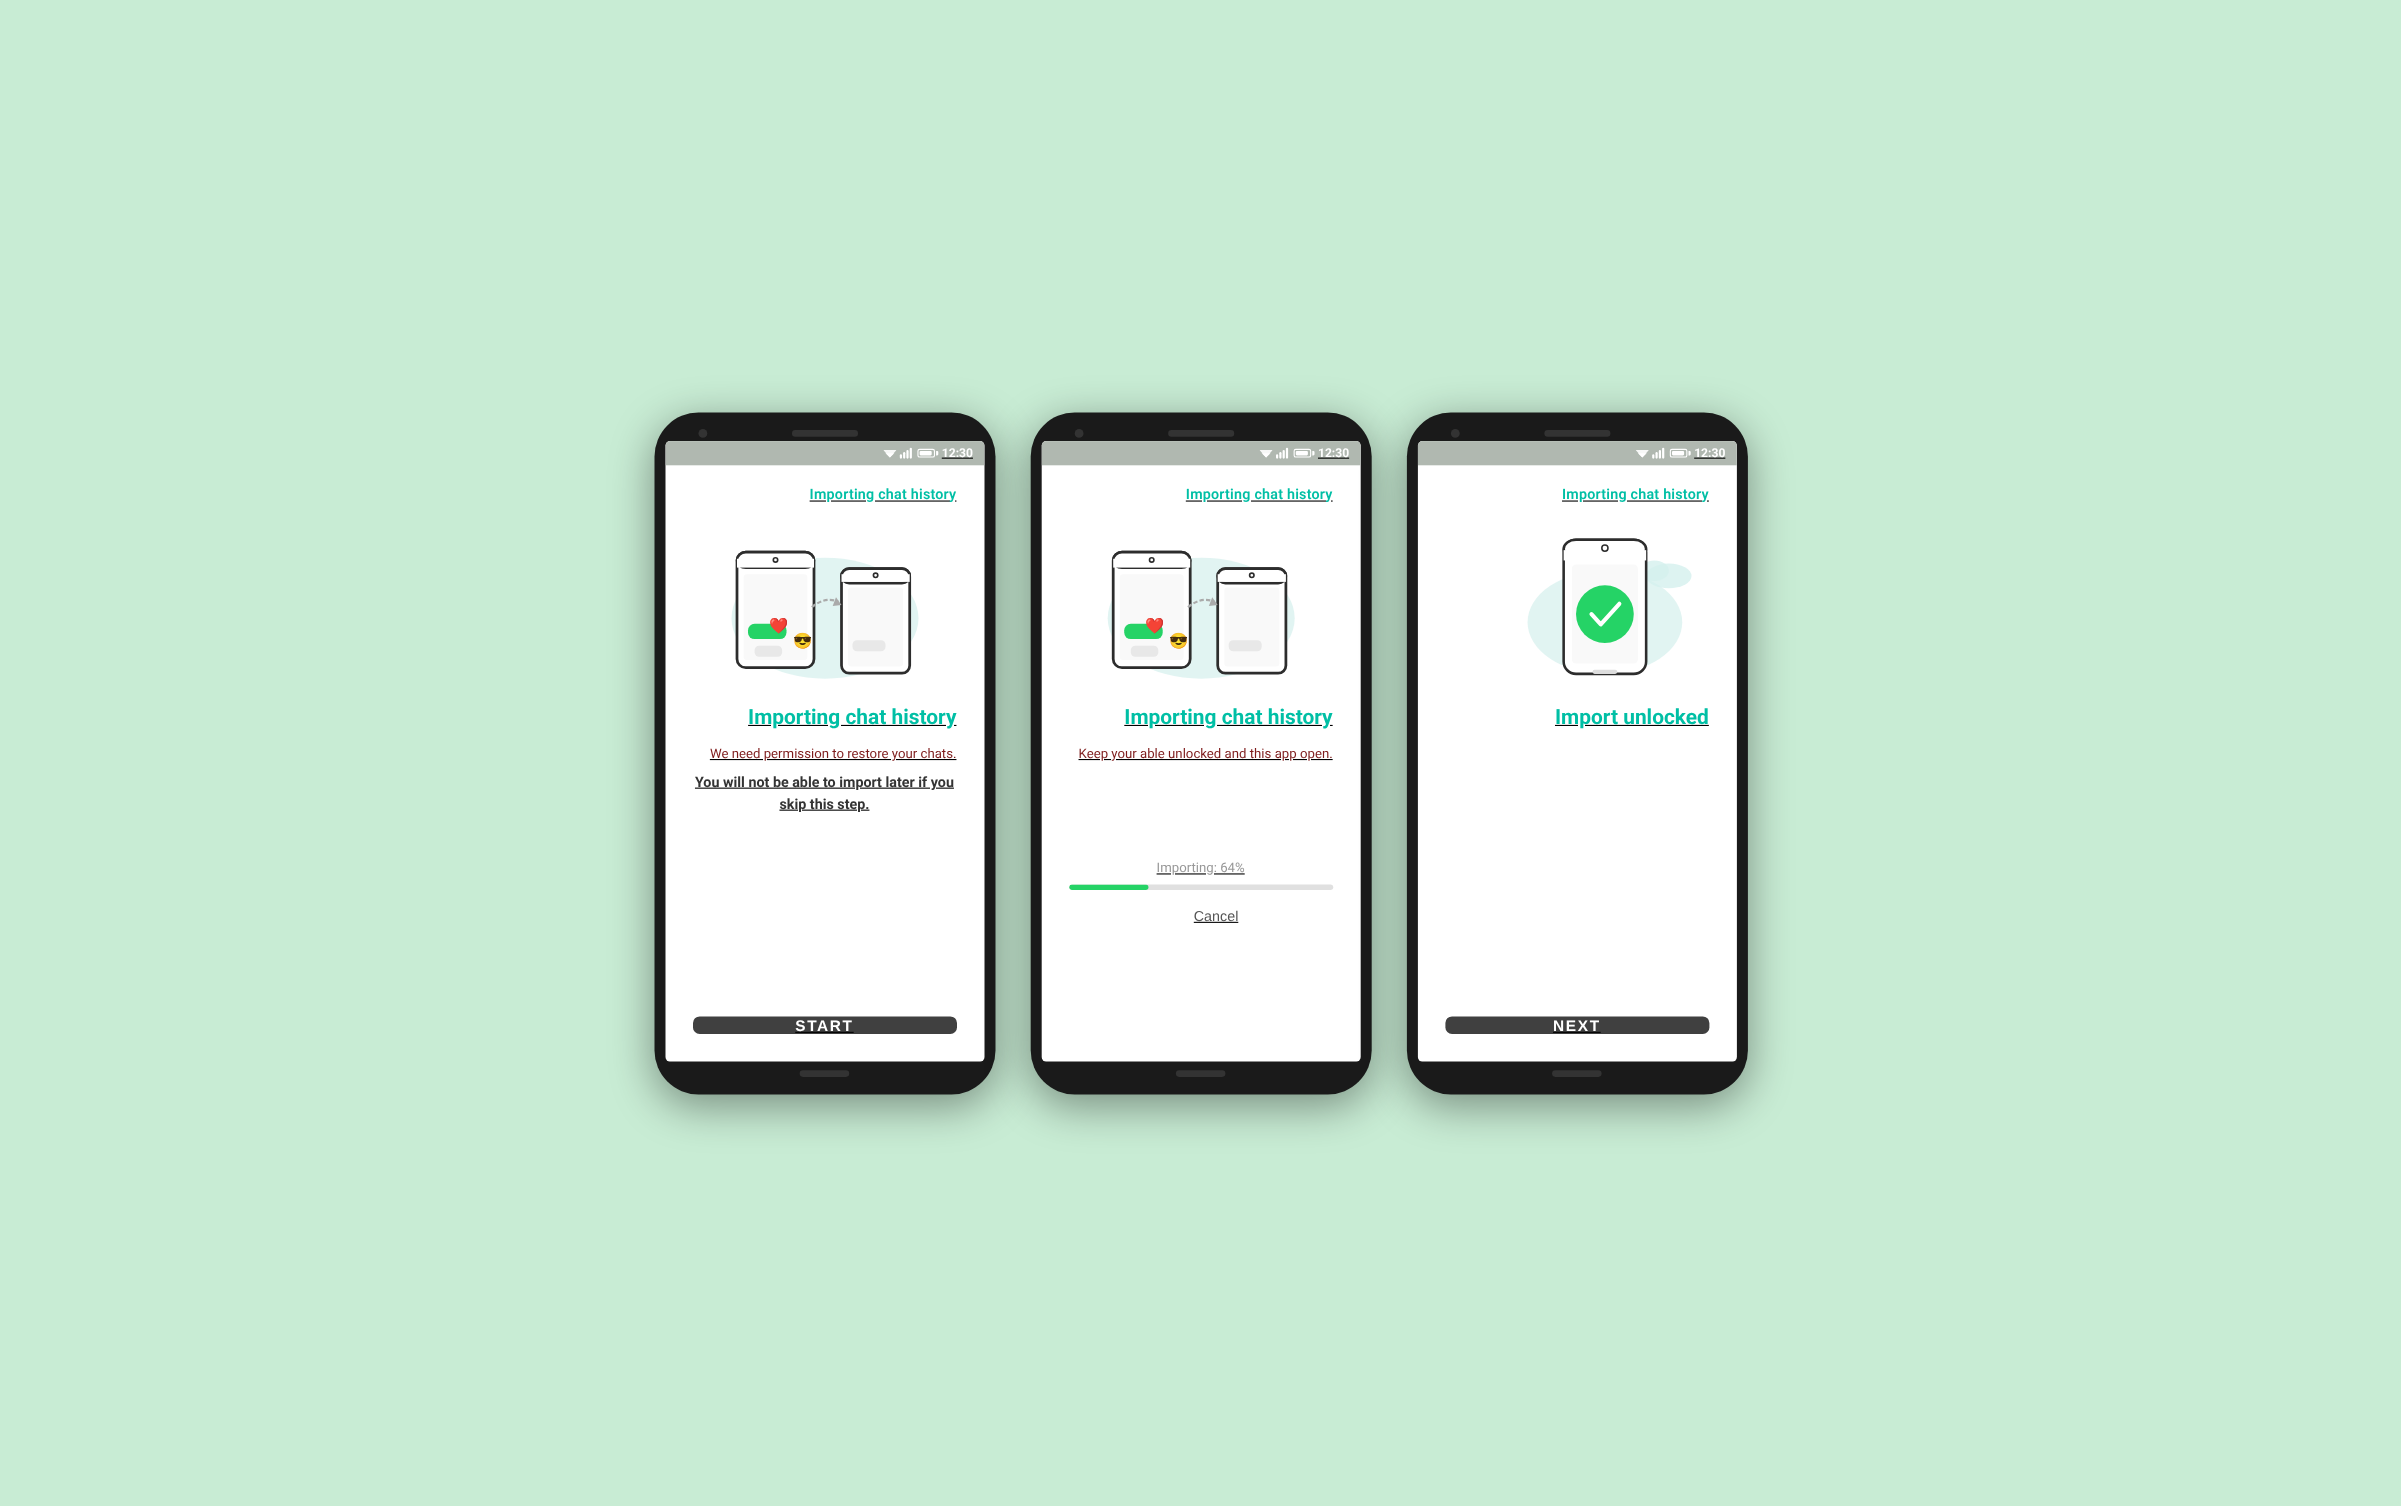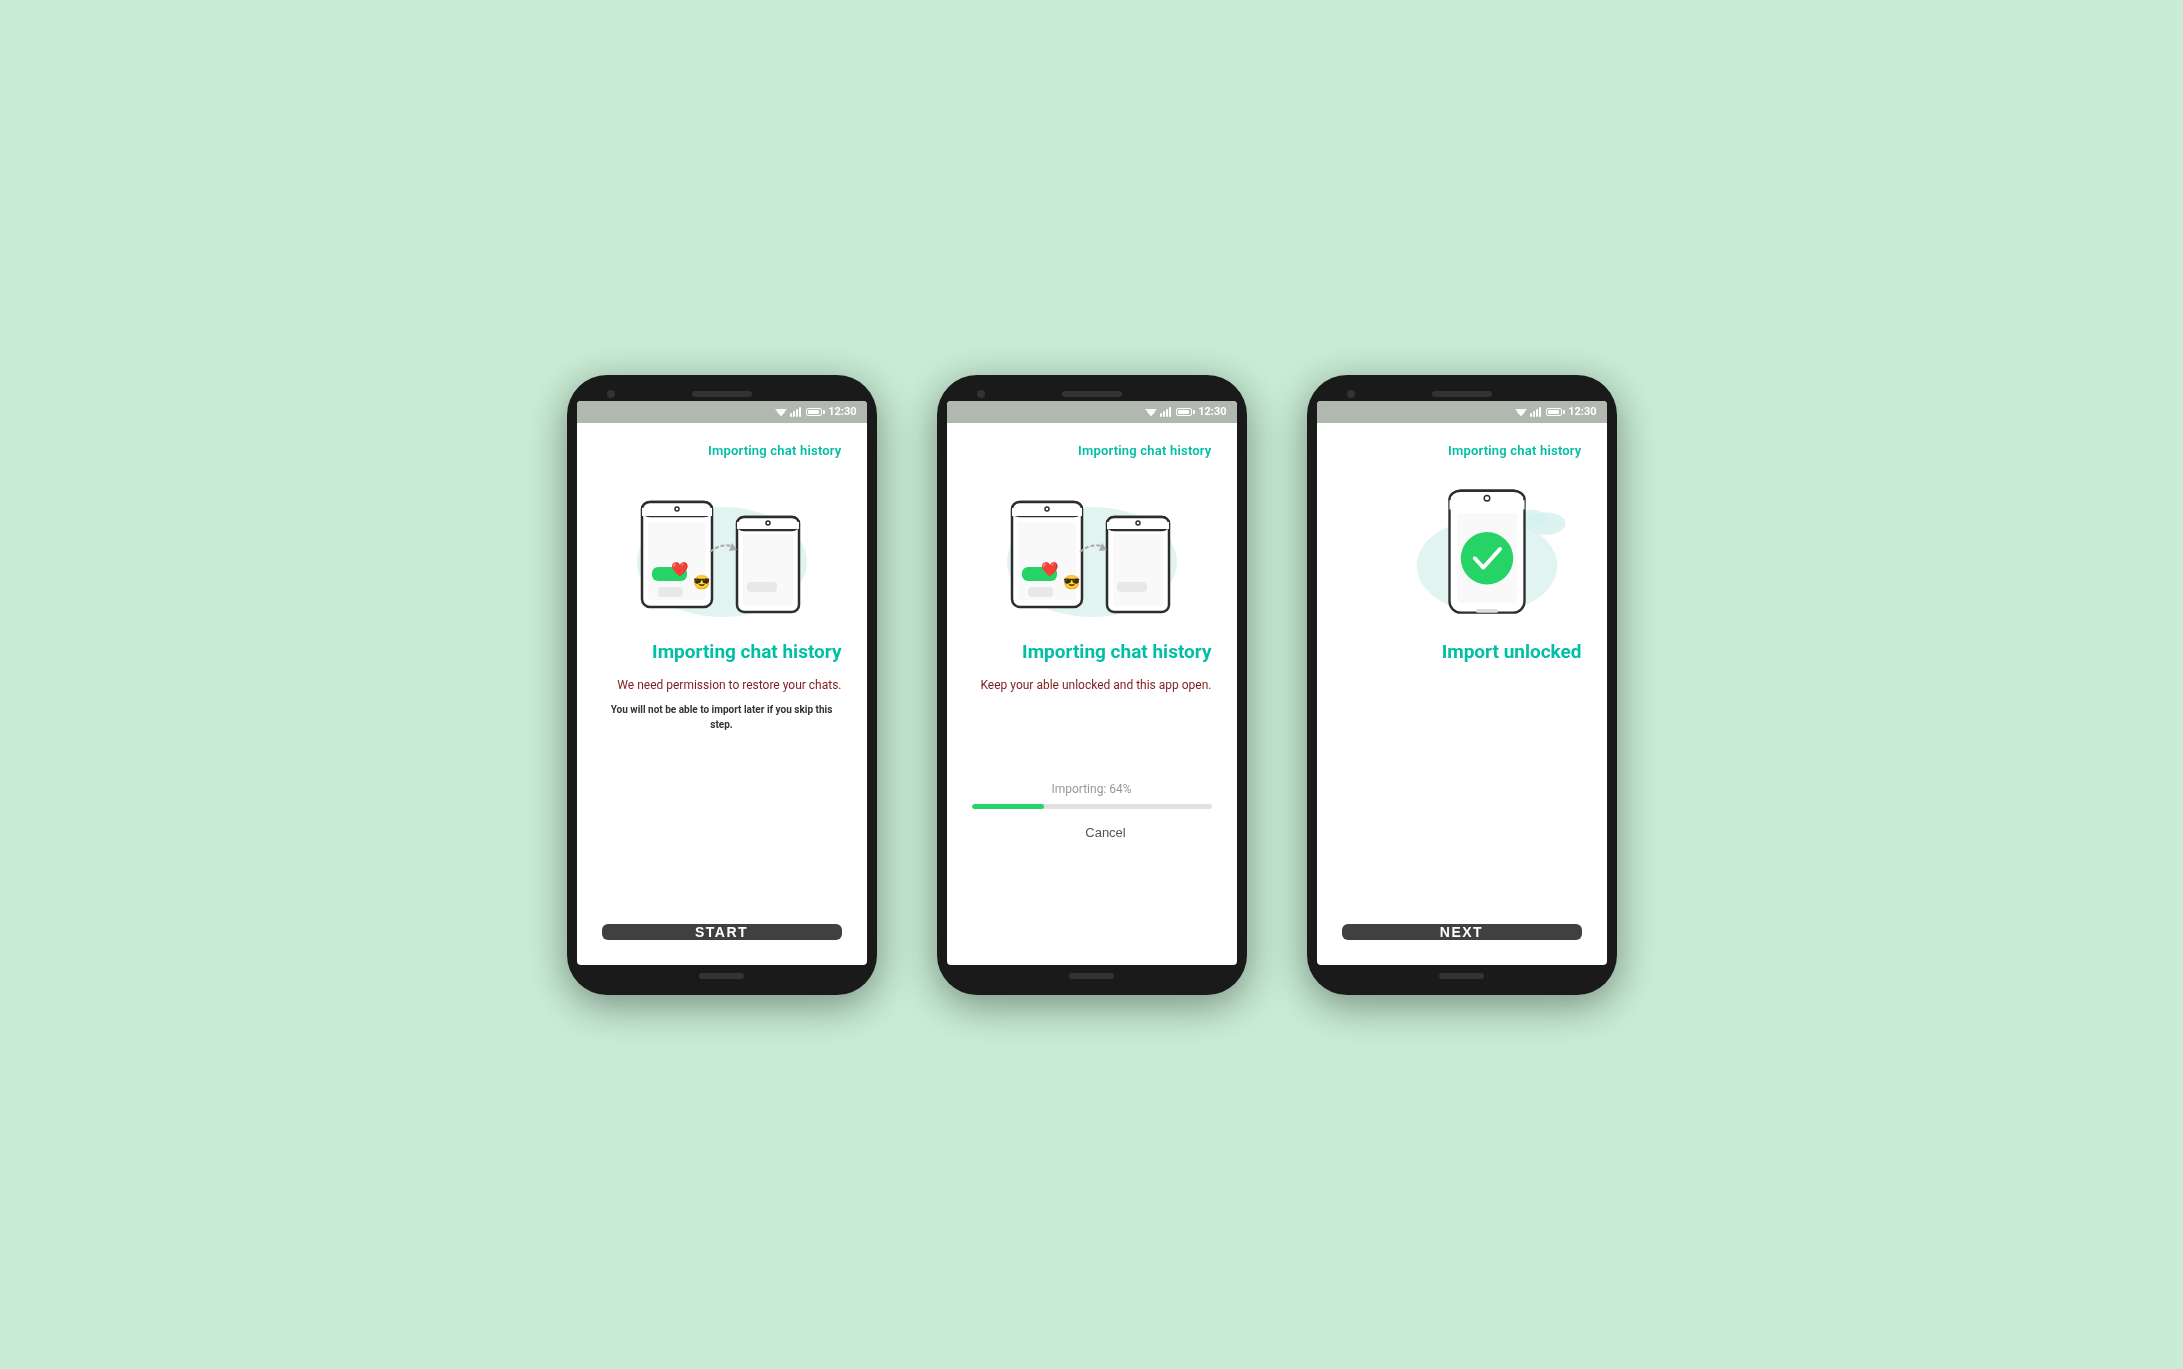--- a/index.html
+++ b/index.html
@@ -9,23 +9,24 @@
       display: flex;
       justify-content: center;
       align-items: center;
       min-height: 100vh;
       font-family: 'Roboto', Arial, sans-serif;
       padding: 40px 20px;
     }
 
     .phones-container {
       display: flex;
-      gap: 60px;
-      align-items: center;
-      justify-content: center;
+      gap: 32px;
+      align-items: center;
+      justify-content: center;
+      text-decoration: underline;
     }
 
     
     .phone {
       width: 310px;
       height: 620px;
       background: #1a1a1a;
       border-radius: 40px;
       padding: 10px;
       box-shadow: 0 10px 40px rgba(0,0,0,0.4);
@@ -181,21 +182,21 @@
 
     .screen-body {
       font-size: 12px;
       color: #7f1d1d;
       text-align: center;
       line-height: 1.5;
       margin-bottom: 8px;
     }
 
     .screen-body-bold {
-      font-size: 10px;
+      font-size: 13px;
       color: #333;
       font-weight: 700;
       text-align: center;
       line-height: 1.5;
     }
 
     
     .progress-section {
       width: 100%;
       display: flex;

